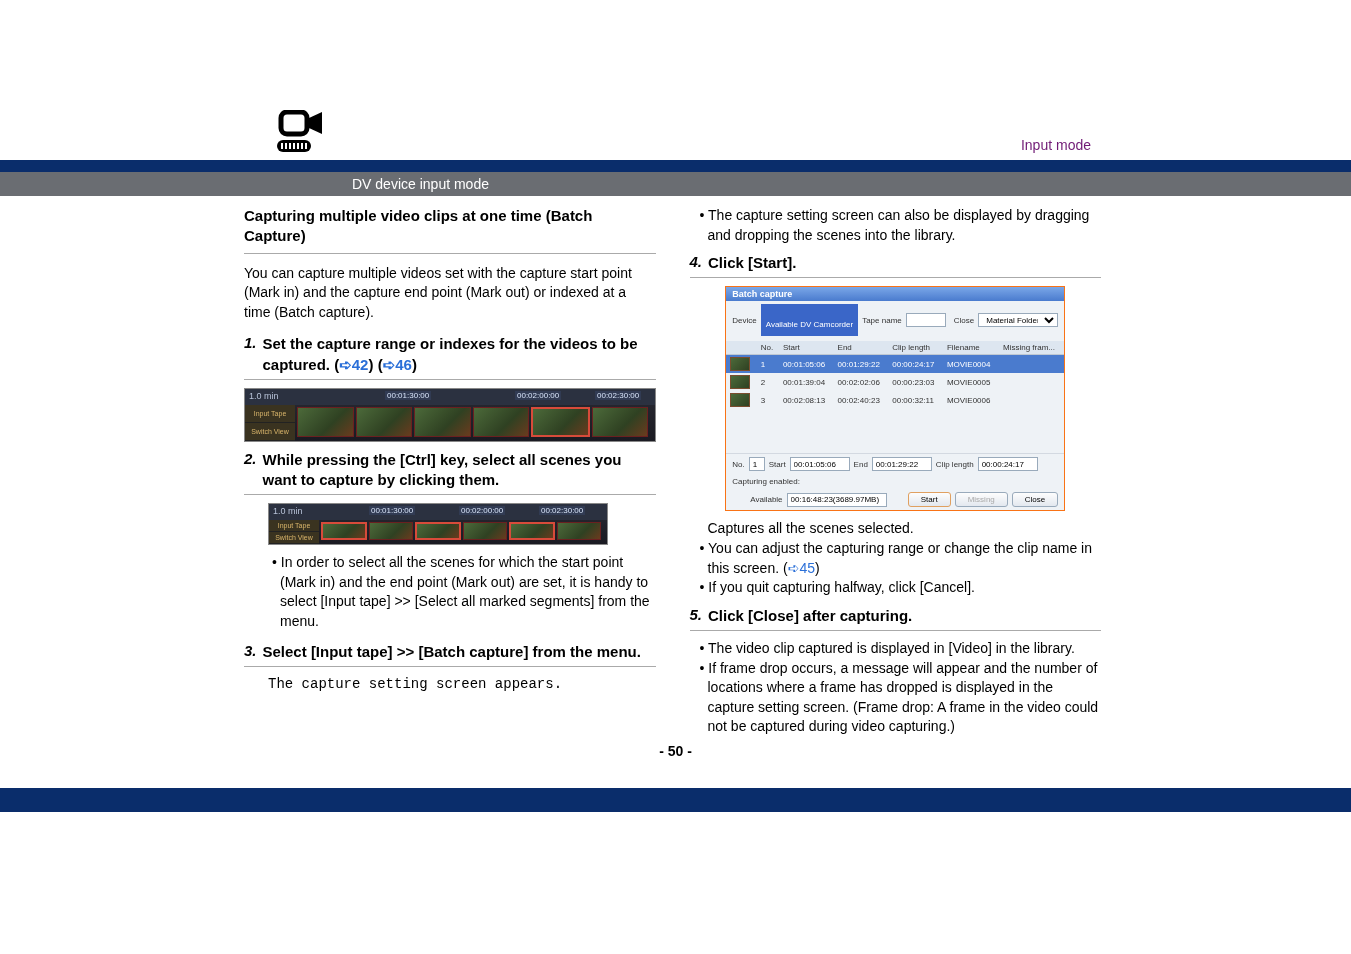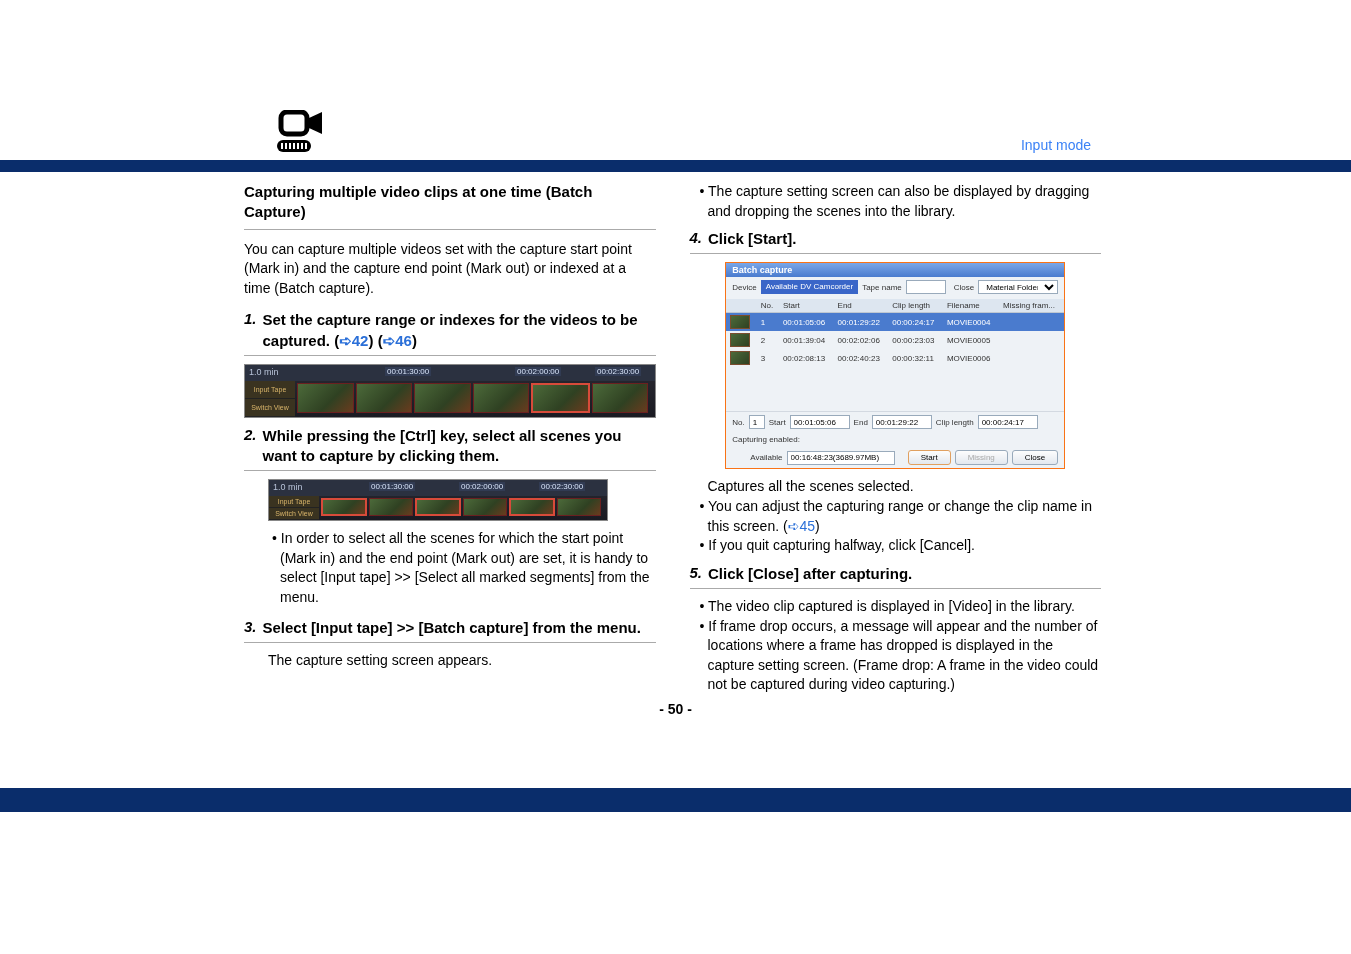--- a/index.html
+++ b/index.html
@@ -1,21 +1,21 @@
 <!DOCTYPE html>
 <html><head>
 <meta charset="utf-8">
 <style>
   * { margin: 0; padding: 0; box-sizing: border-box; }
   body { font-family: Arial, Helvetica, sans-serif; font-size: 14px; color: #000; width: 1351px; height: 954px; background: #fff; position: relative; }
   .white-top { height: 120px; background: #fff; }
   .header-area { position: relative; }
   .logo { position: absolute; left: 275px; top: -10px; z-index: 5; }
   .logo svg { display: block; }
-  .mode-label { text-align: right; padding-right: 260px; font-size: 14px; color: #3b82f6; height: 40px; line-height: 50px; }
+  .mode-label { text-align: right; padding-right: 260px; font-size: 14px; color: #701a75; height: 40px; line-height: 50px; }
   .blue-thin { height: 12px; background: #0a2d6b; }
   .gray-bar { background: #6a6d72; height: 24px; display: flex; align-items: center; padding-left: 352px; }
   .gray-bar span { color: #fff; font-size: 14px; }
   .content { display: flex; padding: 10px 250px 0 244px; gap: 34px; }
   .col { flex: 1; }
   .h3 { font-weight: bold; font-size: 15px; margin-bottom: 6px; line-height: 1.35; }
   .para { font-size: 14px; line-height: 1.4; margin-bottom: 12px; }
   .step { margin-bottom: 8px; border-bottom: 1px solid #aaa; padding-bottom: 4px; }
   .step-row { display: flex; gap: 6px; }
   .step-num { font-style: italic; font-weight: bold; font-size: 15px; }
@@ -36,21 +36,21 @@
   .thumb1 .side { position: absolute; left: 0; top: 16px; bottom: 0; width: 50px; background: #2e333d; display: flex; flex-direction: column; }
   .thumb1 .side div { flex: 1; font-size: 7px; color: #d8b46a; display: flex; align-items: center; justify-content: center; background: #3a3320; border-bottom: 1px solid #222; }
   .thumb2 { height: 42px; }
   .sub { font-size: 14px; line-height: 1.4; padding-left: 12px; text-indent: -8px; }
   .subplain { font-size: 14px; line-height: 1.4; margin-top: 4px; }
   .dialog { width: 340px; margin: 6px auto 8px; border: 1px solid #f97316; background: #eef2f6; font-size: 8px; color: #333; }
   .dialog .title { background: linear-gradient(#7aa7e8, #4a7bce); color: #fff; padding: 2px 6px; font-size: 9px; font-weight: bold; }
   .dialog .row { display: flex; align-items: center; padding: 3px 6px; gap: 4px; }
   .dialog .lab { color: #333; }
   .dialog input, .dialog select { font-size: 8px; padding: 1px 3px; border: 1px solid #9ab; background: #fff; height: 14px; }
-  .dialog .device { background: #3a66c8; color: #fff; padding: 1px 4px; font-size: 8px; border: 1px solid #3a66c8; height: 14px; }
+  .dialog .device { background: #3a66c8; color: #fff; padding: 15px 4px; font-size: 8px; border: 1px solid #3a66c8; height: 14px; }
   .dialog table { width: 100%; border-collapse: collapse; margin: 2px 0; }
   .dialog th { background: #dde6f0; font-weight: normal; font-size: 8px; padding: 2px 4px; text-align: left; border-bottom: 1px solid #bfc8d2; }
   .dialog td { font-size: 8px; padding: 2px 4px; }
   .dialog tr.selrow td { background: #4a7bce; color: #fff; }
   .dialog .tcell { width: 20px; height: 14px; background: linear-gradient(135deg,#4c6a3a,#2f4122); display: inline-block; vertical-align: middle; border: 1px solid #7a4c2e; }
   .dialog button { font-size: 8px; padding: 2px 12px; border: 1px solid #9ab; background: linear-gradient(#fdfdfd,#e3e8ef); border-radius: 3px; }
   .dialog .startbtn { border: 1px solid #e0a060; }
   .dialog .blankzone { height: 42px; }
   .dialog .footer-row { border-top: 1px solid #d3d9e1; }
   .page-num { text-align: center; font-weight: bold; font-size: 14px; margin-top: 6px; }
@@ -73,20 +73,23 @@
         <rect x="14" y="33" width="2" height="6"></rect>
           <rect x="18" y="33" width="2" height="6"></rect>
         <rect x="22" y="33" width="2" height="6"></rect>
           <rect x="26" y="33" width="2" height="6"></rect>
         <rect x="30" y="33" width="2" height="6"></rect>
       </g>
     </svg>
   </div>
   <div class="mode-label">Input mode</div>
   <div class="blue-thin"></div>
+  <div class="gray-bar">
+    <span>DV device input mode</span>
+  </div>
 </div>
 
 <div class="content">
   <div class="col">
     <div class="h3">Capturing multiple video clips at one time (Batch Capture)</div>
     <div style="border-bottom:1px solid #aaa; margin-bottom:10px;"></div>
     <div class="para">You can capture multiple videos set with the capture start point (Mark in) and the capture end point (Mark out) or indexed at a time (Batch capture).</div>
 
     <div class="step">
       <div class="step-row">
@@ -148,21 +151,21 @@
       </div>
       <div class="sub">• In order to select all the scenes for which the start point (Mark in) and the end point (Mark out) are set, it is handy to select [Input tape] &gt;&gt; [Select all marked segments] from the menu.</div>
     </div>
 
     <div class="step" style="margin-top:10px;">
       <div class="step-row">
         <div class="step-num">3.</div>
         <div class="step-text">Select [Input tape] &gt;&gt; [Batch capture] from the menu.</div>
       </div>
     </div>
-    <div class="subplain" style="padding-left:24px;">The capture setting screen appears.</div>
+    <div class="subplain" style="padding-left:24px;font-family:Liberation Mono, monospace;">The capture setting screen appears.</div>
   </div>
 
   <div class="col">
     <div class="sub" style="padding-left:18px;">• The capture setting screen can also be displayed by dragging and dropping the scenes into the library.</div>
 
     <div class="step" style="margin-top:8px;">
       <div class="step-row">
         <div class="step-num">4.</div>
         <div class="step-text">Click [Start].</div>
       </div>
@@ -229,21 +232,21 @@
         <input style="width: 60px;" value="00:01:29:22">
         <span class="lab">Clip length</span>
         <input style="width: 60px;" value="00:00:24:17">
       </div>
       <div class="row">
           <span class="lab">Capturing enabled:</span>
         </div>
       <div class="row">
         <span style="width:14px;"></span>
         <span class="lab">Available</span>
-        <input style="width: 108px;" value="00:16:48:23(3689.97MB)">
+        <input style="width: 100px;" value="00:16:48:23(3689.97MB)">
         <span style="flex:1"></span>
         <button class="startbtn">Start</button>
         <button style="color:#aaa;">Missing</button>
         <button>Close</button>
       </div>
     </div>
 
     <div class="subplain" style="padding-left:18px;">Captures all the scenes selected.</div>
     <div class="sub" style="padding-left:18px;">
       <span>• You can adjust the capturing range or change the clip name in this screen. (</span><span class="link-arrow">➪</span><span class="link-num">45</span><span>)</span>

